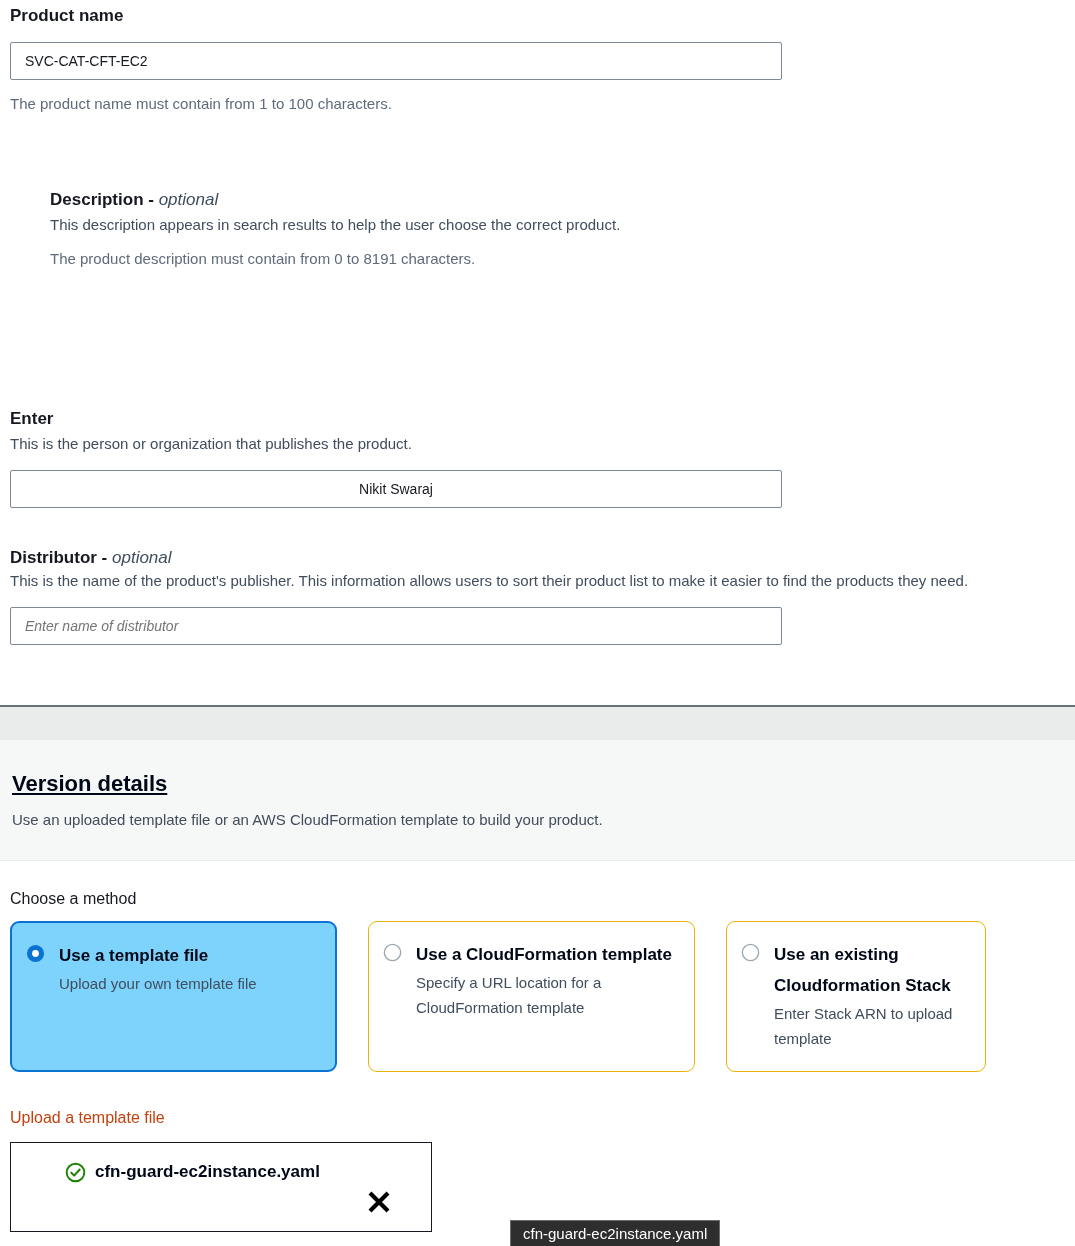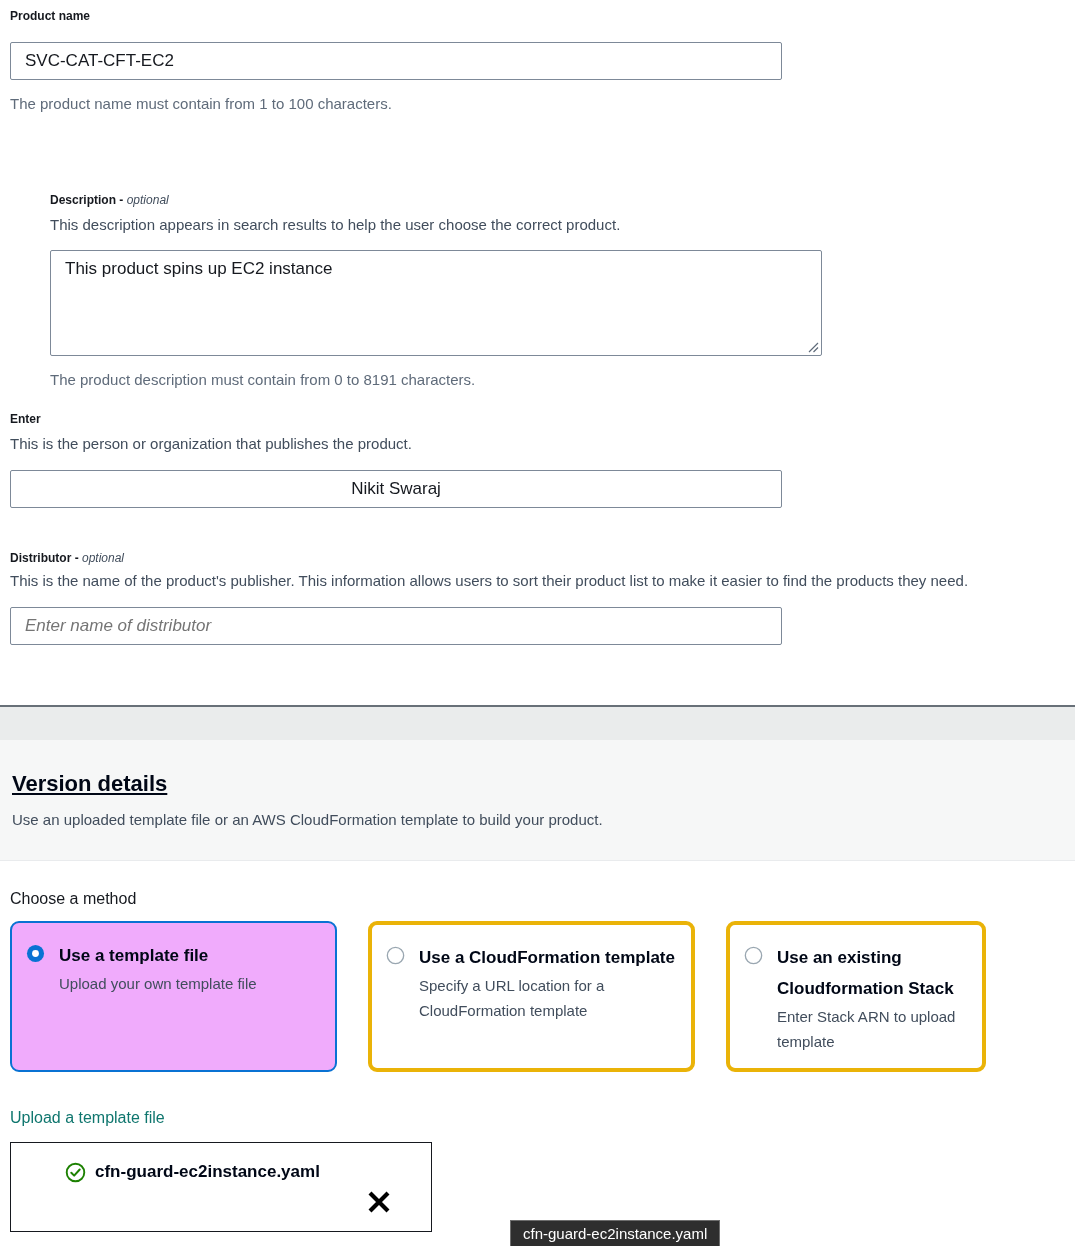--- a/index.html
+++ b/index.html
@@ -10,21 +10,21 @@
     position: relative;
     background: #ffffff;
     font-family: "Liberation Sans", sans-serif;
     color: #16191f;
     overflow: hidden;
   }
 
   
   .field { position: absolute; left: 10px; }
   .f-label {
-    font-size: 12px;
+    font-size: 17px;
     font-weight: bold;
     color: #16191f;
     line-height: 20px;
     margin: 0 0 2px 0;
   }
   .f-label .opt {
     font-weight: normal;
     font-style: italic;
     color: #414d5c;
   }
@@ -40,21 +40,21 @@
     color: #5f6b7a;
     line-height: 20px;
     margin: 0;
   }
   .txtbox {
     width: 772px;
     border: 1px solid #7d8998;
     border-radius: 2px;
     background: #ffffff;
     font-family: "Liberation Sans", sans-serif;
-    font-size: 17px;
+    font-size: 14px;
     color: #16191f;
     padding: 6px 14px;
     display: block;
   }
   .txtbox.single { height: 38px; line-height: 24px; }
   .txtbox.placeholder {
     color: #9ba7b6;
     font-style: italic;
   }
   .textarea-wrap { position: relative; width: 772px; }
@@ -116,30 +116,30 @@
     left: 10px;
     font-size: 16px;
     color: #16191f;
     line-height: 20px;
   }
   .cards { position: absolute; left: 10px; top: 921px; }
   .card {
     position: absolute;
     top: 0;
     height: 151px;
-    border: 4px solid #eab308;
+    border: 1px solid #eab308;
     border-radius: 9px;
     background: #ffffff;
     padding: 17px 14px 0 14px;
     display: flex;
     align-items: flex-start;
   }
   .card.selected {
     border: 2px solid #0972d3;
-    background: #f0abfc;
+    background: #7dd3fc;
   }
   .radio {
     flex: 0 0 auto;
     width: 19px; height: 19px;
     margin-top: 4px;
     margin-right: 14px;
   }
   .card-body { flex: 1 1 auto; }
   .card-title {
     font-size: 17px;
@@ -153,21 +153,21 @@
     color: #414d5c;
     line-height: 25px;
     margin: 0;
   }
 
   
   .upload-label {
     position: absolute;
     left: 10px; top: 1108px;
     font-size: 16px;
-    color: #0f766e;
+    color: #c2410c;
     line-height: 20px;
   }
   .upload-box {
     position: absolute;
     left: 10px; top: 1142px;
     width: 422px; height: 90px;
     border: 1px solid #16191f;
     background: #ffffff;
     padding: 10px 0 0 52px;
   }
@@ -219,26 +219,20 @@
   <p class="f-label">Product name</p>
   <input class="txtbox single" type="text" style="margin-top: 16px;" value="SVC-CAT-CFT-EC2">
   <p class="f-hint" style="margin-top:14px;">The product name must contain from 1 to 100 characters.</p>
 </div>
 
 <div class="field" style="top:190px;margin-left:40px;">
   <p class="f-label">
     <span>Description - </span><span class="opt">optional</span>
   </p>
   <p class="f-desc" style="margin-top:4px;">This description appears in search results to help the user choose the correct product.</p>
-  <div class="textarea-wrap" style="margin-top:15px;">
-    <textarea class="txtbox multi" style="">This product spins up EC2 instance</textarea>
-    <svg class="resize-grip" viewBox="0 0 14 14">
-      <path d="M13 4 L4 13 M13 8.5 L8.5 13" stroke="#5f6b7a" stroke-width="1.2" fill="none"></path>
-    </svg>
-  </div>
   <p class="f-hint" style="margin-top:14px;">The product description must contain from 0 to 8191 characters.</p>
 </div>
 
 <div class="field" style="top:409px;">
   <p class="f-label">Enter</p>
   <p class="f-desc" style="margin-top:4px;">This is the person or organization that publishes the product.</p>
   <input class="txtbox single" type="text" style="margin-top: 16px; text-align: center;" value="Nikit Swaraj">
 </div>
 
 <div class="field" style="top:548px; width:1045px;">

